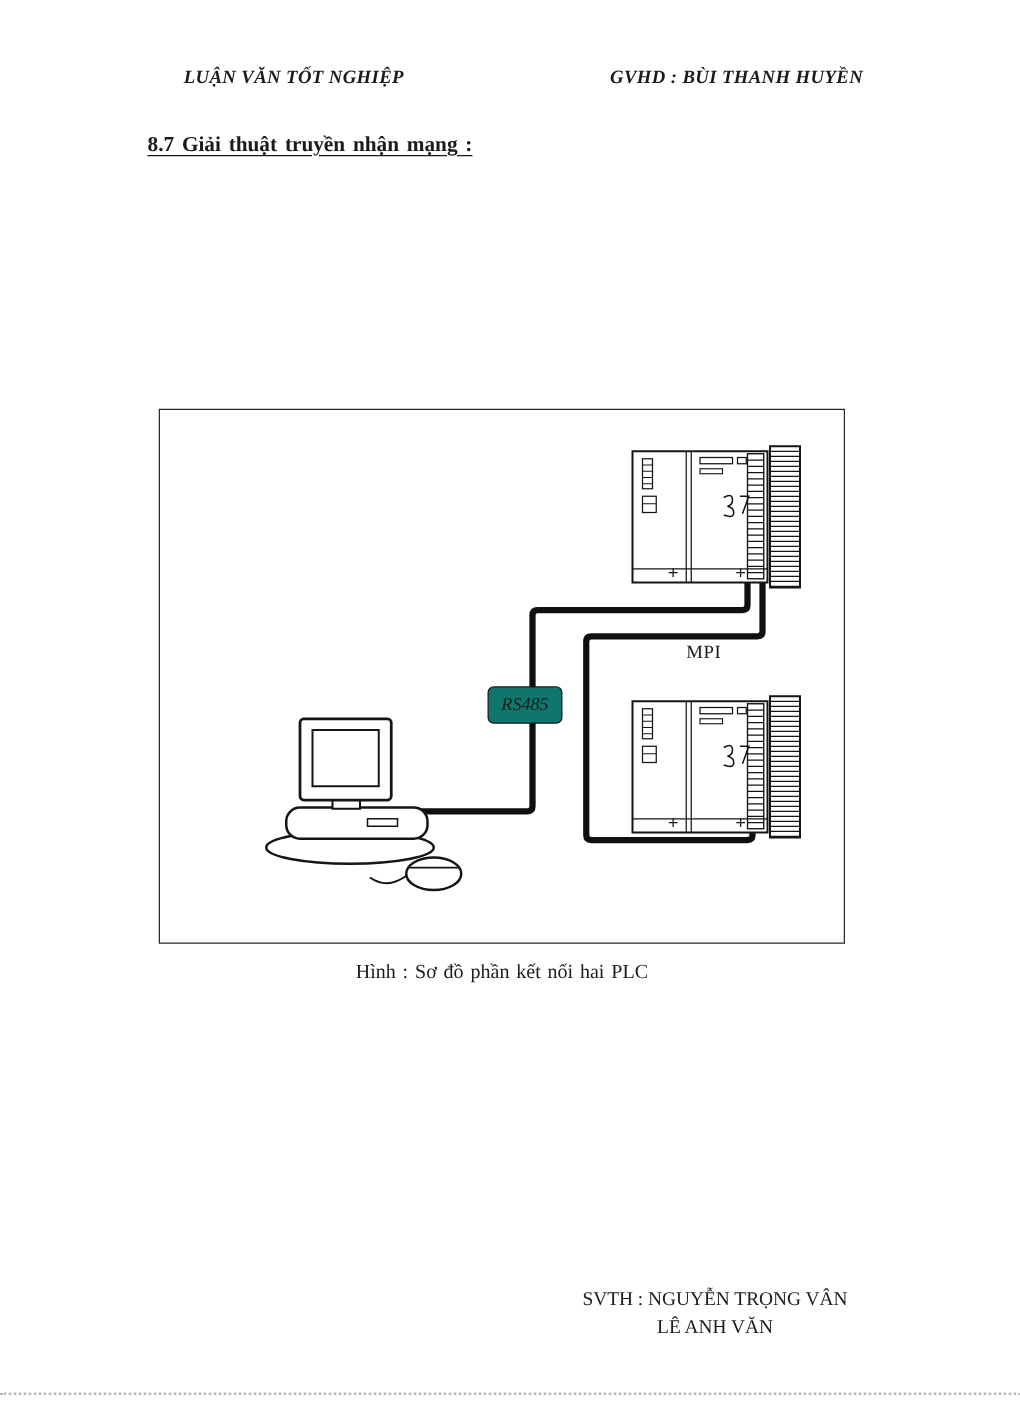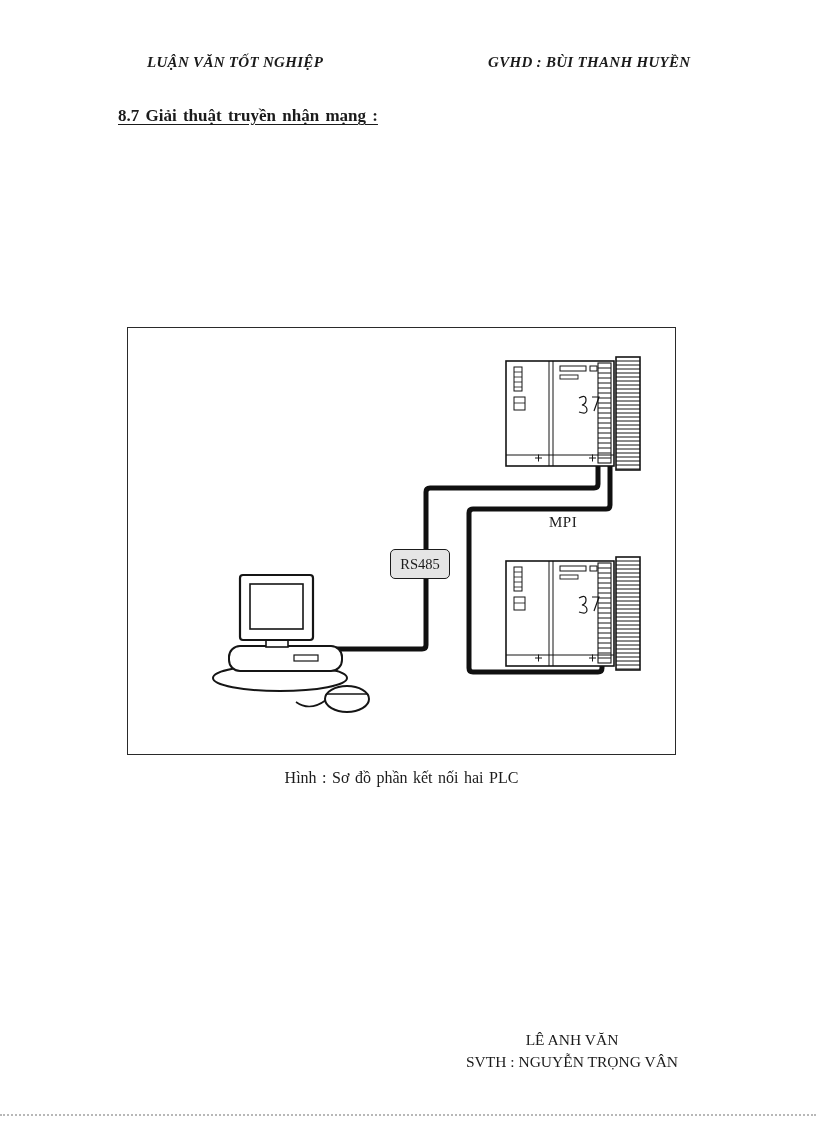--- a/index.html
+++ b/index.html
@@ -23,22 +23,22 @@
     position:absolute; left:168px; top:197px; width:526px;
     font-size:16.5px; line-height:29px; text-align:justify; text-indent:46px;
   }
   .figure-frame {
     position:absolute; left:127px; top:327px; width:549px; height:428px;
     border:1.5px solid #2a2a2a;
   }
   .figure-frame svg { position:absolute; left:0; top:0; }
   .rs485-box {
     position:absolute; left:262px; top:221px; width:60px; height:30px;
-    border:1.4px solid #1b1b1b; border-radius:5px; background:#e5e5e5;
-    display:flex; align-items:center; justify-content:center; font-size:14.5px;
+    border:1.4px solid #1b1b1b; border-radius:5px; background:#0f766e;
+    display:flex; align-items:center; justify-content:center; font-size:14.5px;font-style:italic;
   }
   .mpi-label { position:absolute; left:386px; top:186px; font-size:15px; letter-spacing:.5px;margin-left:35px; }
   .figure-caption { position:absolute; left:127px; top:769px; width:549px; text-align:center; font-size:16px; word-spacing:1.5px; }
   .footer { position:absolute; left:452px; top:1029px; width:240px; text-align:center; font-size:15.5px; line-height:22px; }
   .bottom-dots { position:absolute; left:0; right:0; top:1114px; border-top:2px dotted #b8b8b8; }
 </style>
 </head>
 <body>
 
 <div class="page">
@@ -102,19 +102,19 @@
       </g>
     </svg>
 
     <div class="rs485-box">RS485</div>
     <div class="mpi-label">MPI</div>
   </div>
 
   <div class="figure-caption">Hình : Sơ đồ phần kết nối hai PLC</div>
 
   <div class="footer">
+    <div>SVTH : NGUYỄN TRỌNG VÂN</div>
     <div>LÊ ANH VĂN</div>
-    <div>SVTH : NGUYỄN TRỌNG VÂN</div>
   </div>
 
   <div class="bottom-dots"></div>
 
 </div>
 
 </body></html>

